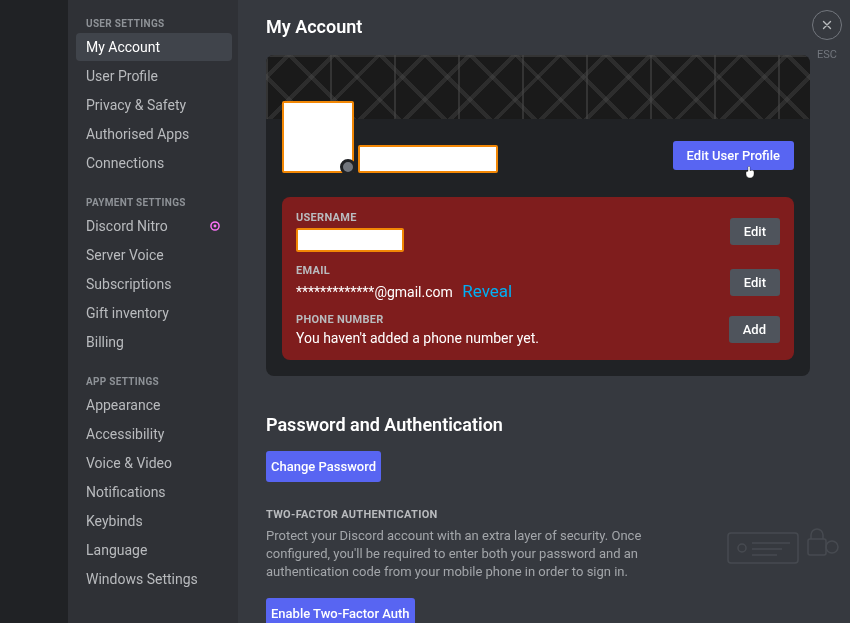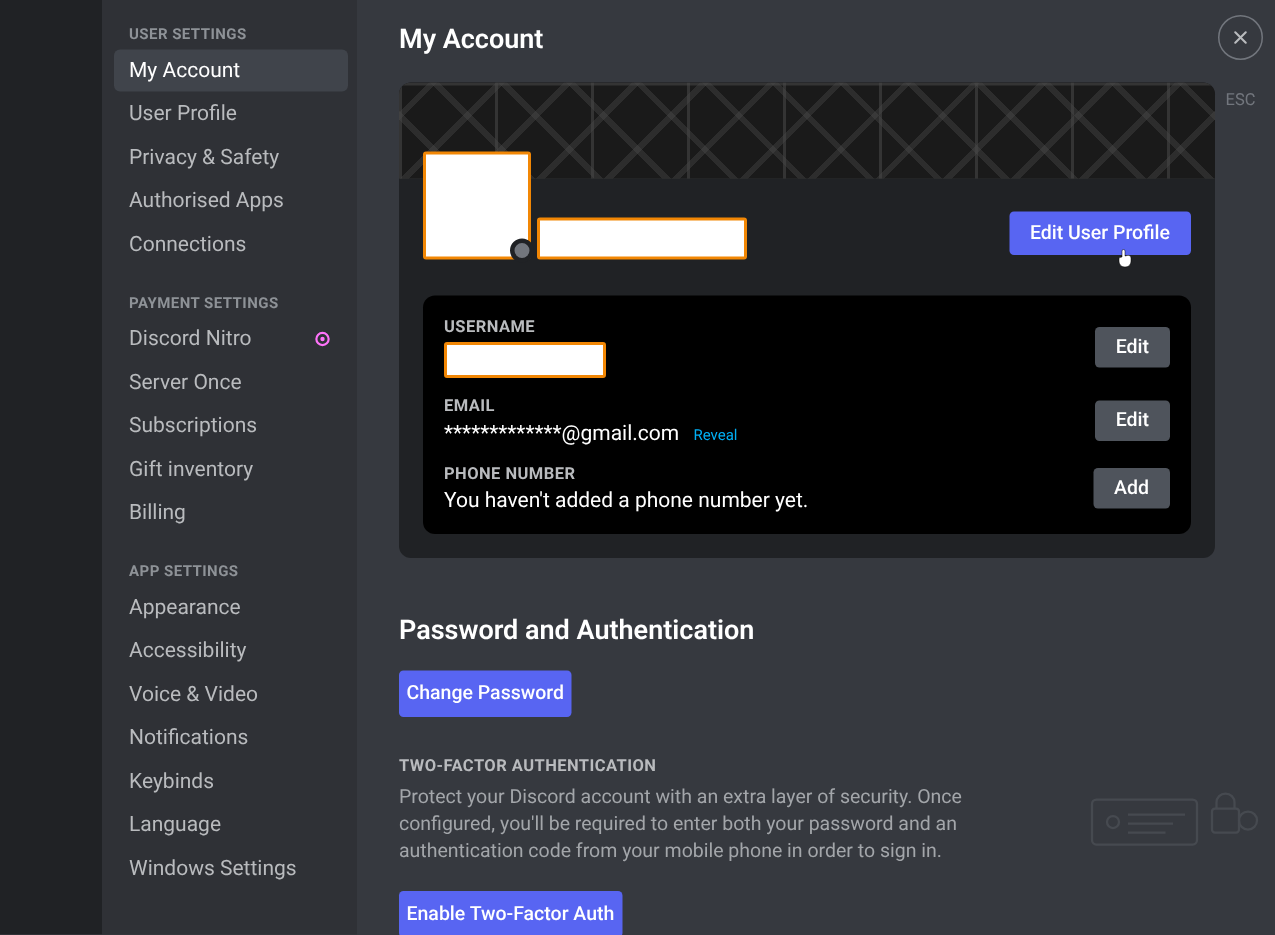--- a/index.html
+++ b/index.html
@@ -140,21 +140,21 @@
     }
     .cursor-hand {
       position: absolute;
       right: 52px;
       top: 44px;
       color: #fff;
       font-size: 14px;
       pointer-events: none;
     }
     .details-card {
-      background: #000000;
+      background: #7f1d1d;
       border-radius: 8px;
       margin: 24px 16px 16px;
       padding: 14px 14px 14px;
     }
     .field-row {
       display: flex;
       justify-content: space-between;
       align-items: center;
       margin-bottom: 12px;
     }
@@ -175,21 +175,21 @@
     .username-box {
       width: 108px;
       height: 24px;
       background: #fff;
       border: 2px solid #f28705;
       border-radius: 2px;
       margin-top: 2px;
     }
     .reveal-link {
       color: #00aff4;
-      font-size: 10px;
+      font-size: 17px;
       margin-left: 6px;
       cursor: pointer;
     }
     .grey-btn {
       background: #4f545c;
       color: #fff;
       border: none;
       border-radius: 3px;
       padding: 6px 14px;
       font-size: 13px;
@@ -241,21 +241,21 @@
       background: transparent;
       color: #b9bbbe;
       display: flex;
       align-items: center;
       justify-content: center;
       cursor: pointer;
     }
     .esc-label {
       color: #72767d;
       font-size: 11px;
-      margin-top: 20px;
+      margin-top: 8px;
     }
     .decoration {
       position: absolute;
       right: 8px;
       bottom: 48px;
       opacity: 0.28;
     }
   </style>
 </head>
 <body>
@@ -287,21 +287,21 @@
     <div class="sidebar-item">
       <span>Discord Nitro</span>
       <span class="nitro-badge">
         <svg width="14" height="14" viewBox="0 0 24 24">
             <circle cx="12" cy="12" r="7" fill="none" stroke="#ff73fa" stroke-width="2.5"></circle>
             <circle cx="12" cy="12" r="2.5" fill="#ff73fa"></circle>
           </svg>
       </span>
     </div>
     <div class="sidebar-item">
-        <span>Server Once</span>
+        <span>Server Voice</span>
       </div>
     <div class="sidebar-item">
         <span>Subscriptions</span>
       </div>
     <div class="sidebar-item">
         <span>Gift inventory</span>
       </div>
     <div class="sidebar-item">
         <span>Billing</span>
       </div>

